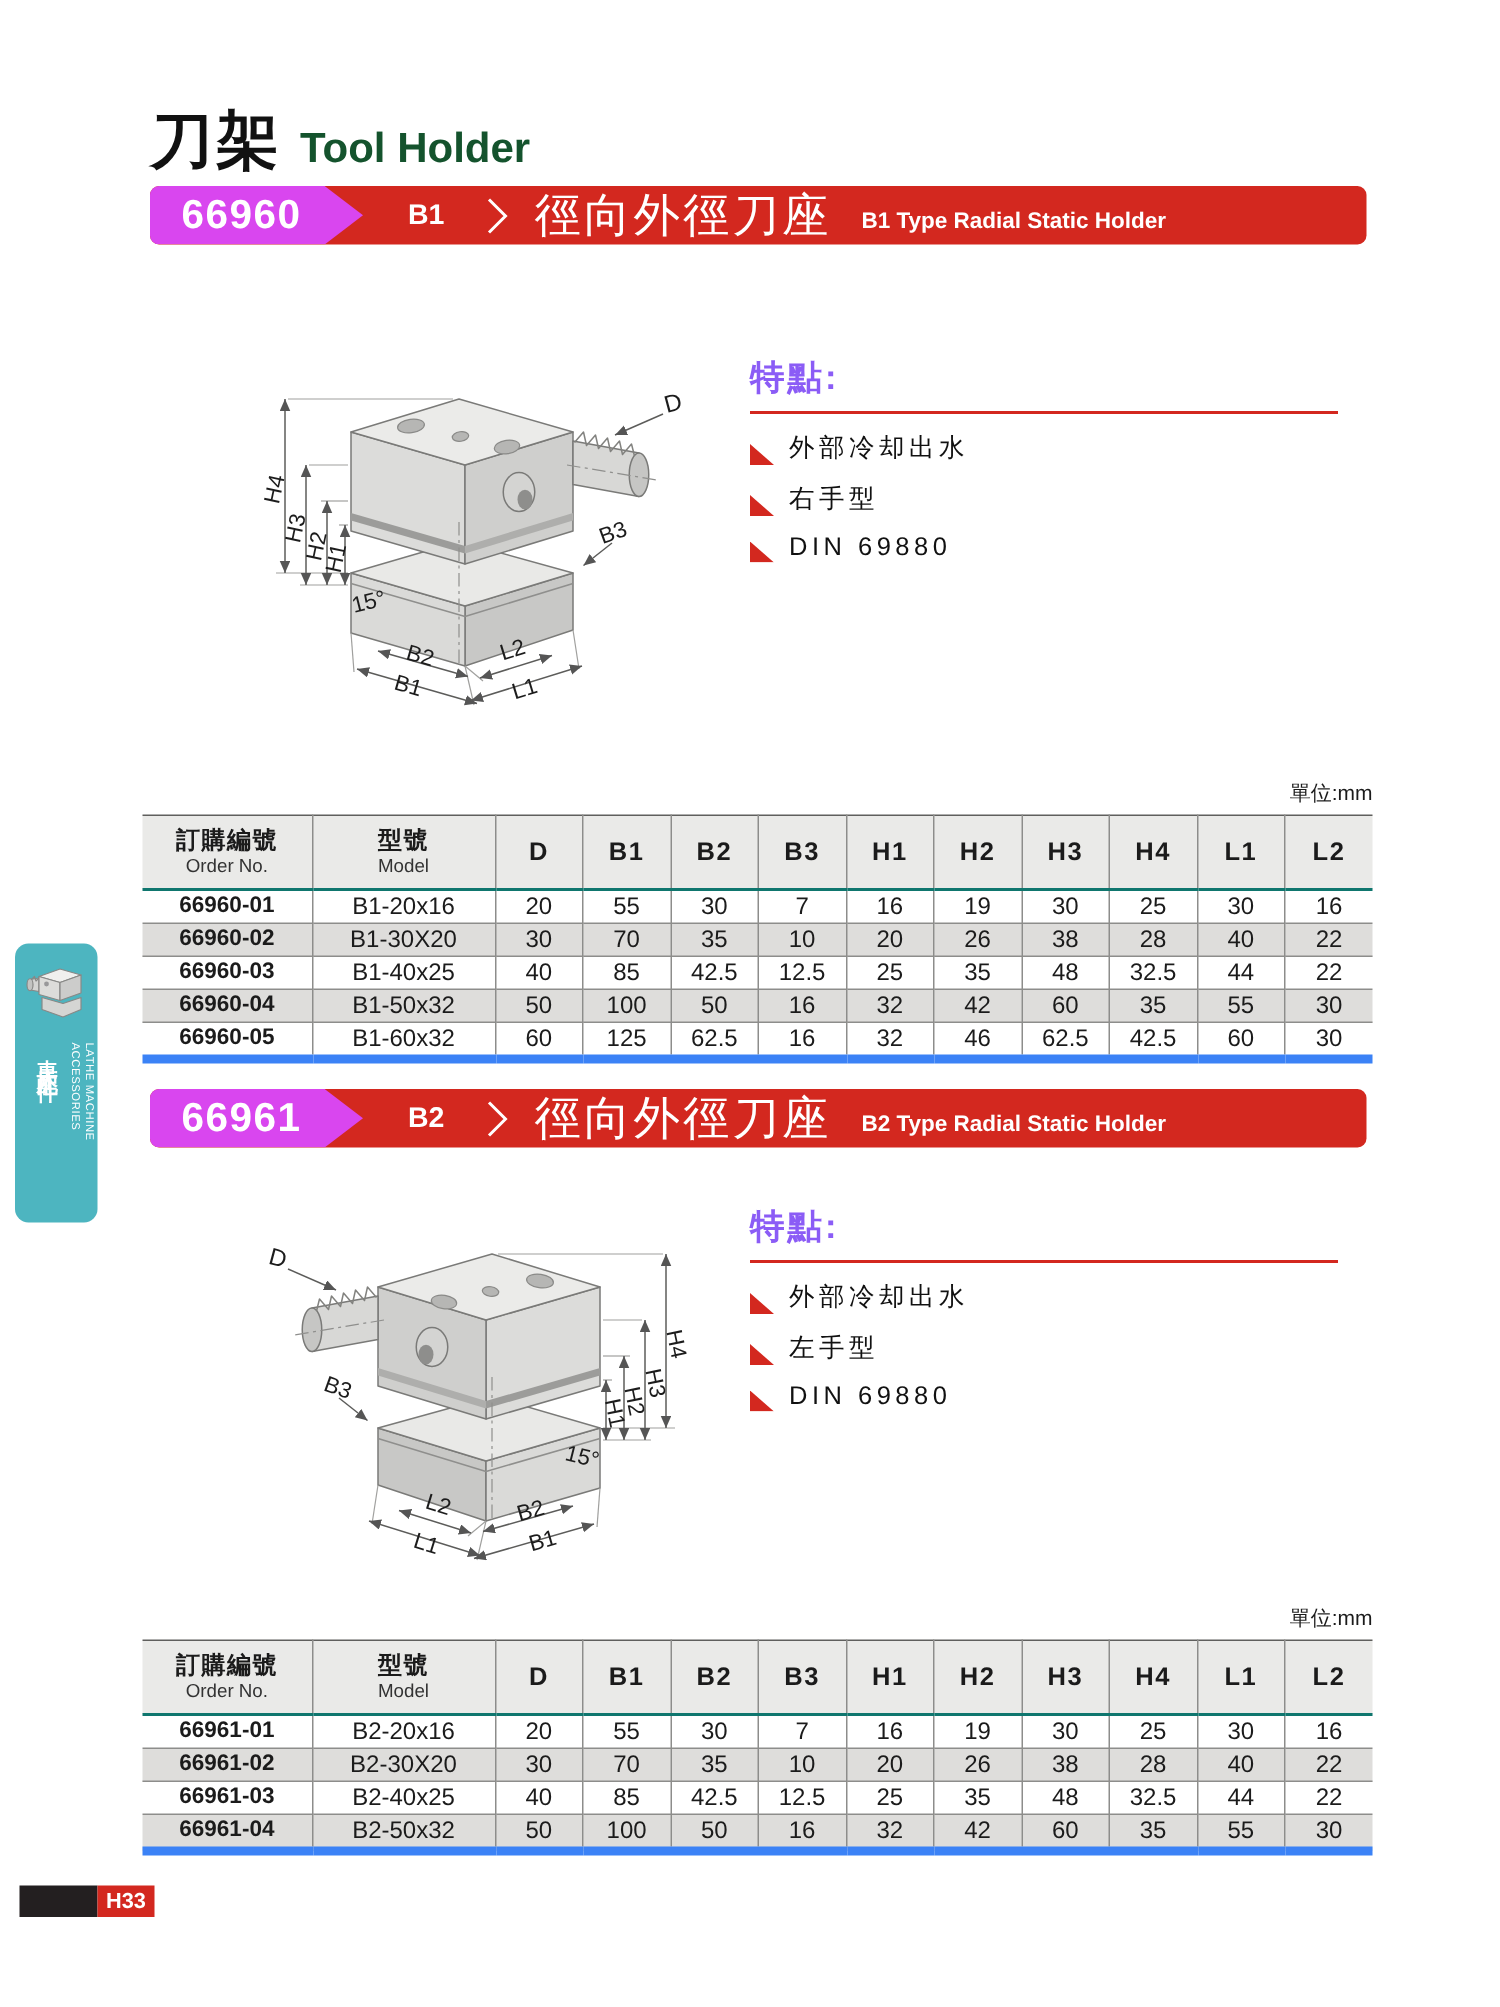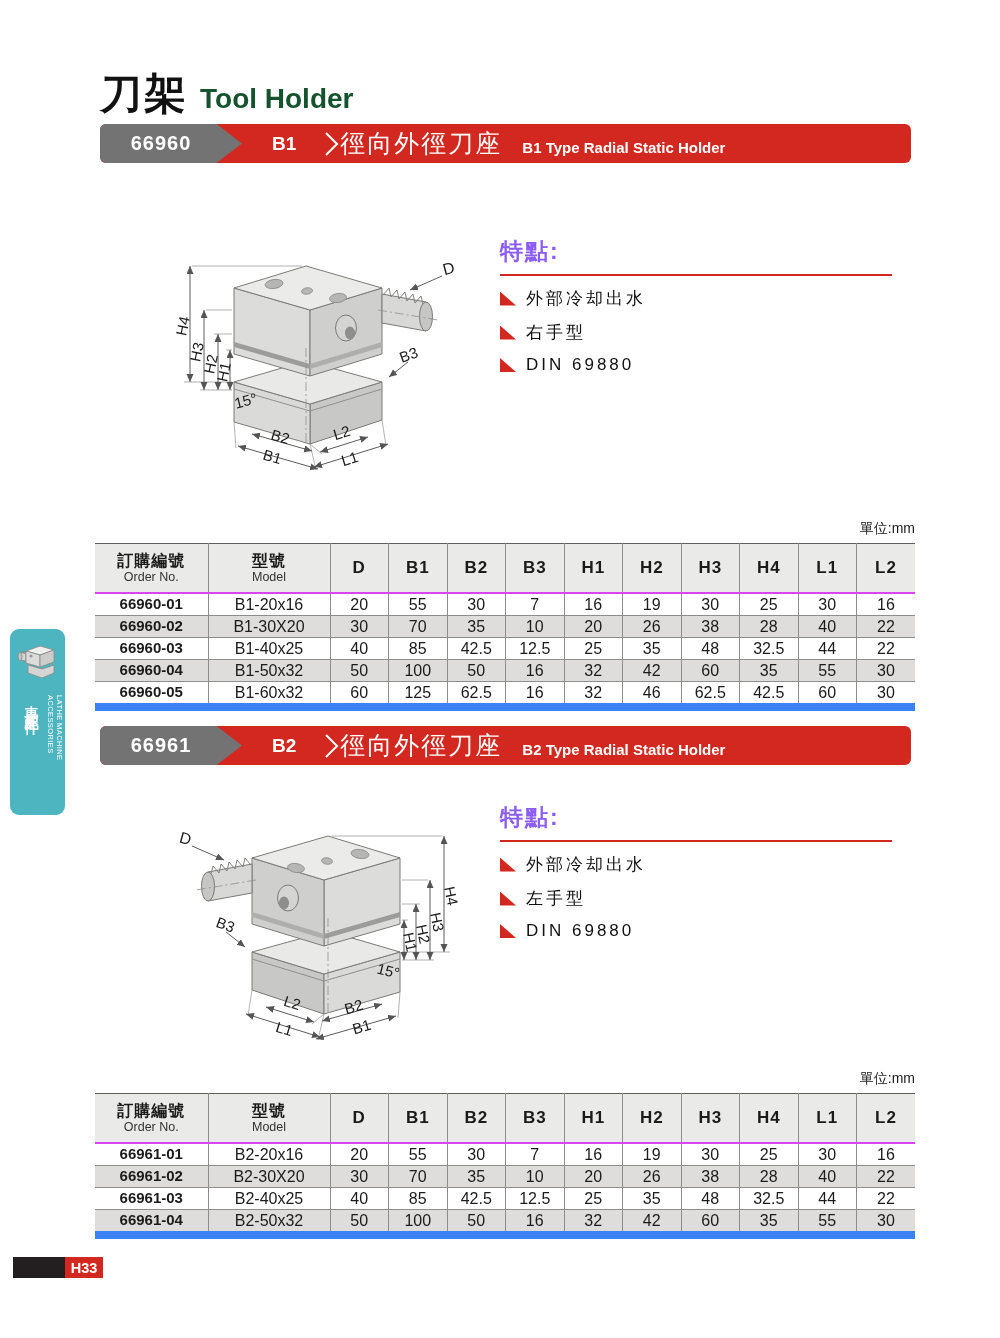--- a/index.html
+++ b/index.html
@@ -7,54 +7,54 @@
         font-family:"Liberation Sans","DejaVu Sans",sans-serif;color:#1b1b1b;}
 
   
   .page-title{position:absolute;left:100px;top:66px;display:flex;align-items:baseline;gap:12px;}
   .page-title .zh{font-size:42px;font-weight:bold;color:#111;letter-spacing:2px;}
   .page-title .en{font-size:28px;font-weight:bold;color:#14532d;}
 
   
   .banner{position:absolute;left:100px;width:811px;height:39px;background:#d3281f;
           border-radius:6px;display:flex;align-items:center;color:#fff;}
-  .banner .code-chip{width:142px;height:39px;background:#737373;
+  .banner .code-chip{width:142px;height:39px;background:#d946ef;
           clip-path:polygon(0 0,82% 0,100% 50%,82% 100%,0 100%);
           border-radius:6px 0 0 6px;display:flex;align-items:center;justify-content:center;
-          padding-right:20px;box-sizing:border-box;font-size:20px;font-weight:bold;letter-spacing:1px;}
+          padding-right:20px;box-sizing:border-box;font-size:27px;font-weight:bold;letter-spacing:1px;}
   .banner .type-label{margin-left:30px;font-size:19px;font-weight:bold;}
   .banner .chev{margin-left:28px;flex:none;}
-  .banner .title-zh{font-size:25px;letter-spacing:2px;white-space:nowrap;}
+  .banner .title-zh{margin-left:16px;font-size:31px;letter-spacing:2px;white-space:nowrap;}
   .banner .title-en{margin-left:20px;font-size:15px;font-weight:bold;padding-top:7px;white-space:nowrap;}
 
   
   .features{position:absolute;left:500px;width:392px;}
   .features .f-title{color:#8b5cf6;font-size:23px;font-weight:bold;letter-spacing:2px;
           padding-bottom:7px;border-bottom:2px solid #d3281f;}
-  .feature-item{display:flex;align-items:center;margin-top:11px;font-size:17px;letter-spacing:3px;color:#111;}
+  .feature-item{display:flex;align-items:flex-end;margin-top:11px;font-size:17px;letter-spacing:3px;color:#111;}
   .tri{width:16px;height:14px;background:#d3281f;clip-path:polygon(0 0,100% 100%,0 100%);
        margin-right:10px;flex:none;}
 
   
   .unit{position:absolute;left:95px;width:820px;text-align:right;font-size:14px;color:#1b1b1b;}
 
   
   table.spec{position:absolute;left:95px;border-collapse:collapse;width:820px;table-layout:fixed;
              font-size:16px;color:#1b1b1b;}
   .spec th,.spec td{border:1px solid #8d8d8b;text-align:center;padding:0;height:21px;line-height:1.12;}
   .spec th{background:#eaeae8;height:48px;font-weight:bold;vertical-align:middle;
-           border-top:1px solid #5f5f5d;border-bottom:2px solid #d946ef;}
+           border-top:1px solid #5f5f5d;border-bottom:2px solid #0f766e;}
   .spec th:first-child,.spec td:first-child{border-left:none;}
   .spec th:last-child,.spec td:last-child{border-right:none;}
   .spec .h-zh{font-size:16px;letter-spacing:1px;}
   .spec .h-dim{font-size:17px;}
   .spec .h-en{font-size:12.5px;font-weight:normal;color:#333;}
   .spec tr.alt td{background:#dedddb;}
   .spec td.c-order{font-weight:bold;font-size:15px;text-align:center;}
-  .spec tbody tr:last-child td{border-bottom:8px solid #3b82f6;}
+  .spec tbody tr:last-child td{border-bottom:6px solid #3b82f6;}
 
   
   .drawing{position:absolute;}
   .drawing text{font-family:"Liberation Sans","DejaVu Sans",sans-serif;}
 
   
   .side-tab{position:absolute;left:10px;top:629px;width:55px;height:186px;background:#4db5c0;border-radius:9px;}
   .side-tab svg{display:block;margin:8px auto 0;}
   .side-zh{position:absolute;left:13px;top:66px;writing-mode:vertical-rl;text-orientation:upright;
            color:#fff;font-size:14px;letter-spacing:5px;font-weight:bold;}

